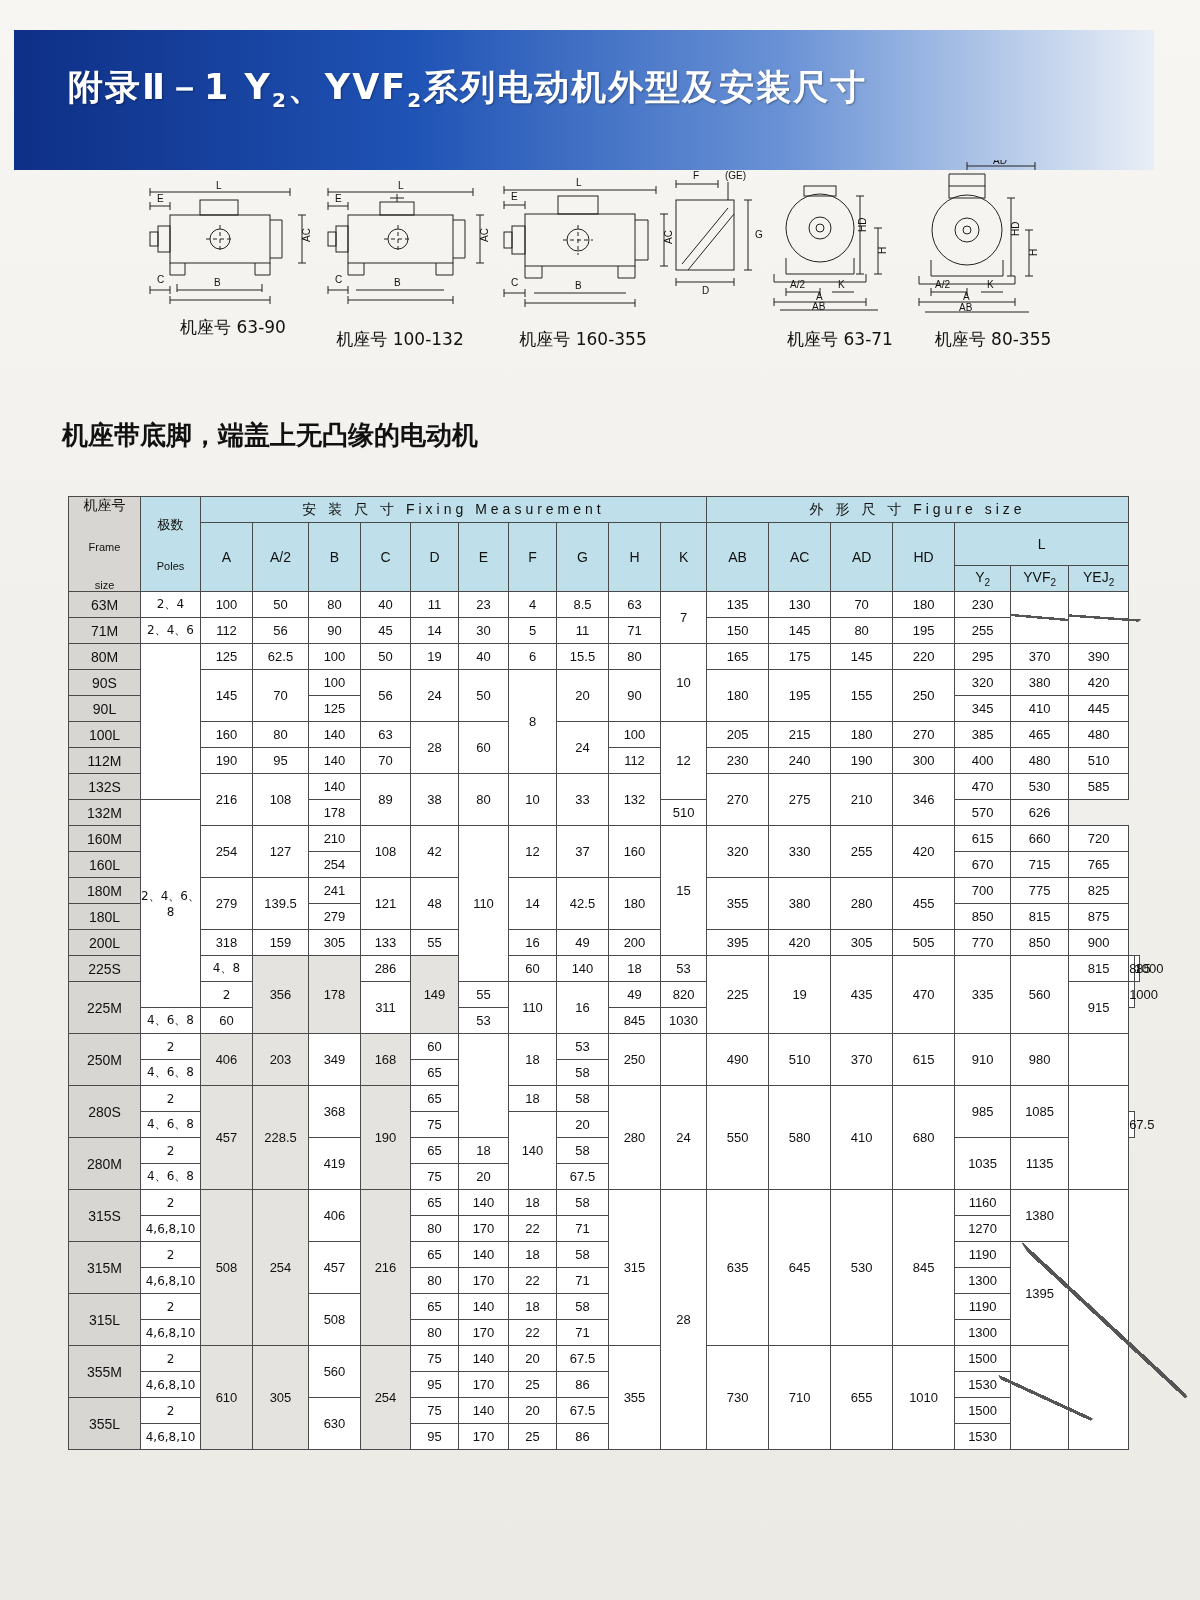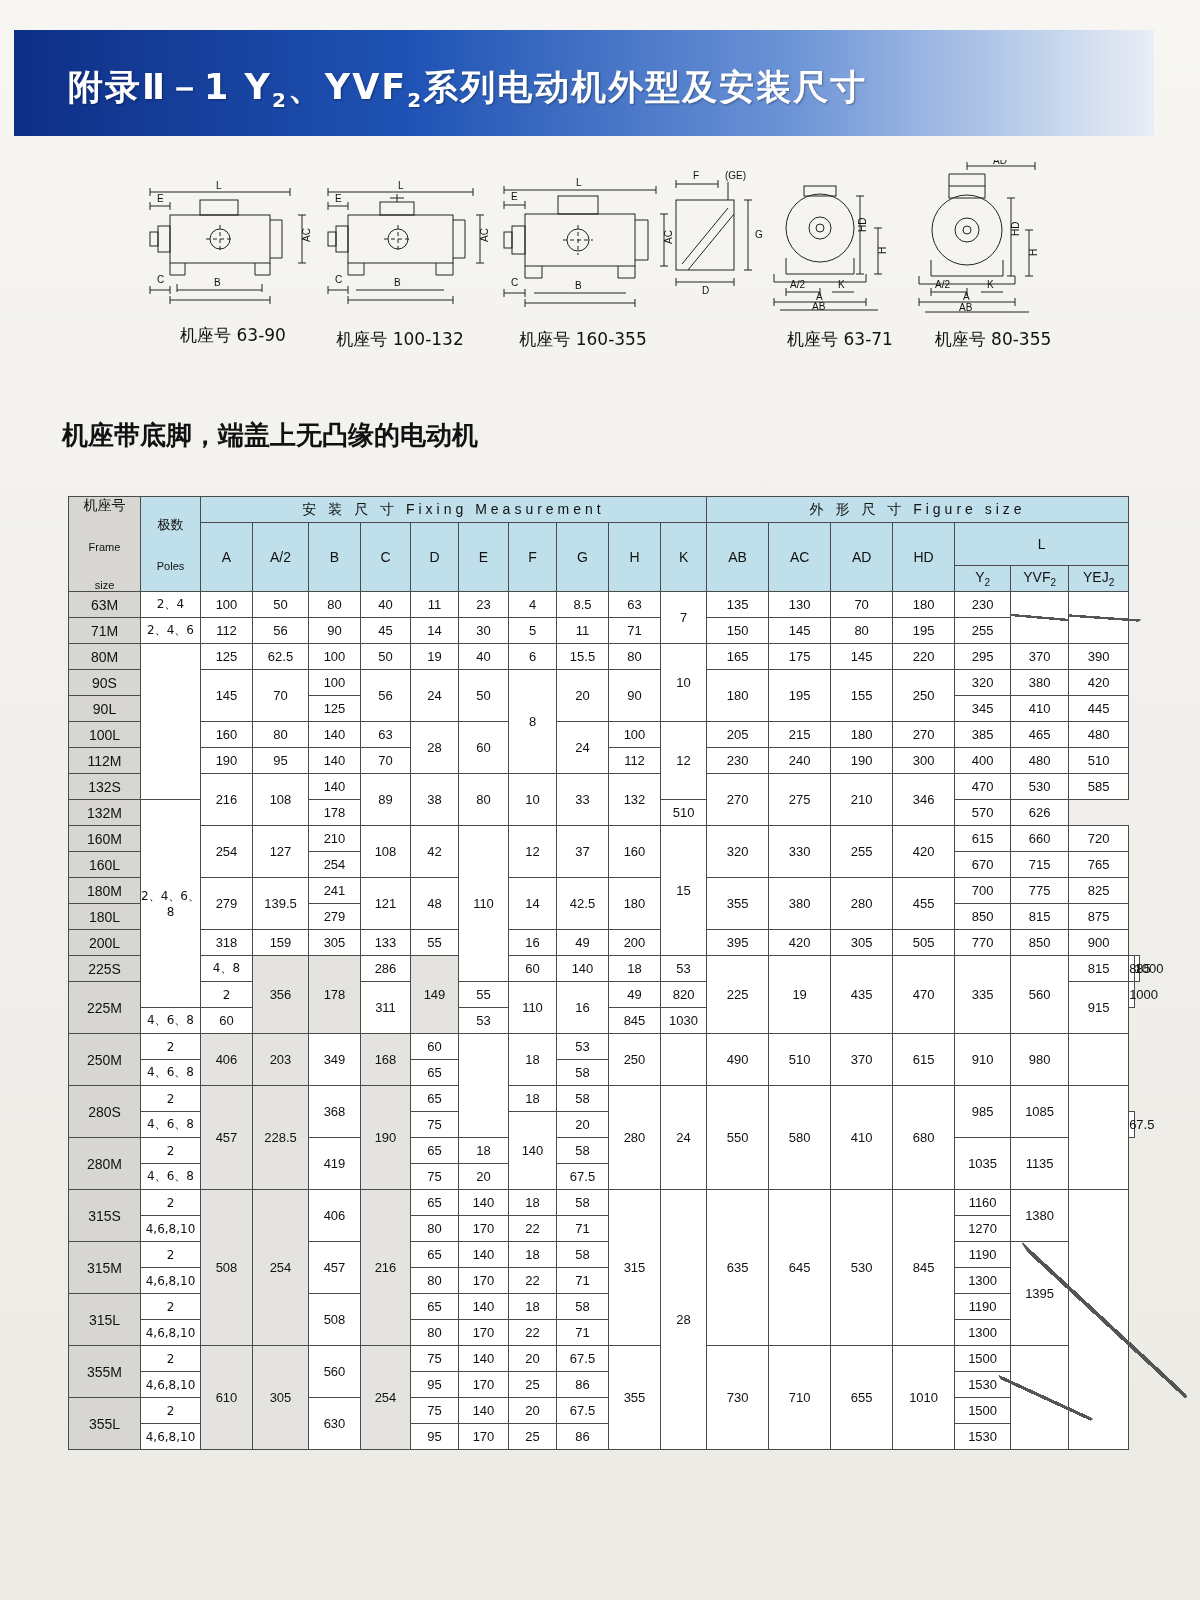--- a/index.html
+++ b/index.html
@@ -9,21 +9,21 @@
     font-family:"Liberation Sans", sans-serif;
     position:relative;
     overflow:hidden;
   }
   .page{
     position:absolute;inset:0;
     background:linear-gradient(180deg,#f7f6f2 0%,#f1f0ec 40%,#eceae4 100%);
   }
   
   .header-band{
-    position:absolute;left:14px;top:30px;width:1140px;height:106px;
+    position:absolute;left:14px;top:30px;width:1140px;height:140px;
     background:linear-gradient(90deg,#0e2f86 0%,#1f53b5 35%,#6b93d6 68%,#c9d8ee 92%,#e9eef6 100%);
   }
   .title-cn{
     position:absolute;left:54px;top:34px;
     color:#ffffff;font-size:35px;font-weight:bold;letter-spacing:2px;
     font-family:"DejaVu Sans", sans-serif;
     text-shadow:1px 1px 2px rgba(0,0,0,.35);
     white-space:nowrap;
   }
   .title-cn sub{font-size:20px;}
@@ -127,21 +127,21 @@
         </g>
         <g font-size="10" font-family="Liberation Sans" fill="#111">
           <text x="86" y="9">L</text>
           <text x="27" y="22">E</text>
           <text x="27" y="103">C</text>
           <text x="84" y="106">B</text>
           <text x="180" y="62" transform="rotate(-90 180 62)">AC</text>
         </g>
       </svg>
     </div>
-    <div class="cap" style="left:88px;top:164px;width:170px;">机座号 63-90</div>
+    <div class="cap" style="left:88px;top:156px;width:170px;">机座号 63-90</div>
 
     <div class="dwg" style="left:248px;top:20px;">
       <svg width="200" height="130" viewBox="0 0 200 130">
         <g stroke="#222" fill="none" stroke-width="1">
           <rect x="40" y="35" width="105" height="48"></rect>
           <rect x="28" y="46" width="12" height="26"></rect>
           <rect x="20" y="52" width="8" height="14"></rect>
           <rect x="72" y="22" width="34" height="13"></rect>
           <path d="M89 14 L89 22 M82 18 L96 18"></path>
           <path d="M40 83 L40 95 L56 95 L56 83"></path>

